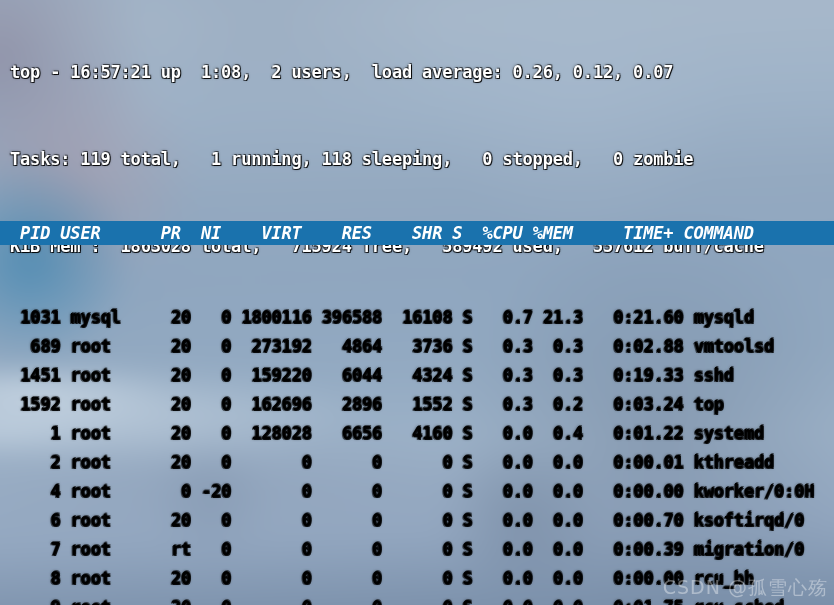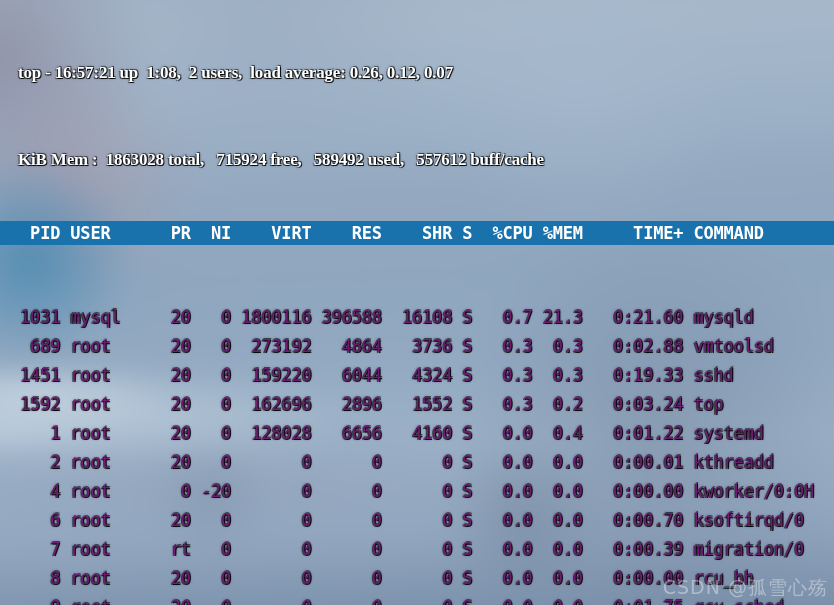--- a/index.html
+++ b/index.html
@@ -50,53 +50,53 @@
   
   #screen {
     position: absolute; inset: 0;
     font-size: 17px;
     line-height: 29px;
     color: #ffffff;
     font-weight: bold;
     letter-spacing: 0px;
     white-space: pre;
   }
-  .summary { position: absolute; left: 18px; font-family: Liberation Serif, serif; }
+  .summary { position: absolute; left: 10px; }
   .summary .ln {
     height: 29px;
     line-height: 29px;
     text-shadow:
       1px 1px 0 rgba(0,0,0,0.85),
       -1px 1px 0 rgba(0,0,0,0.55),
       1px -1px 0 rgba(0,0,0,0.55),
       0 0 3px rgba(0,0,0,0.6);
   }
 
   
   #table {
     position: absolute;
     left: 0; top: 163px;
     width: 834px;
   }
   .hdr {
     background: #1a72ad;
     height: 24px;
     line-height: 24px;
-    padding-left: 10px;
     color: #ffffff;
     font-weight: bold;
     text-shadow: none;
+    font-style: italic;
   }
   .hdr .txt { display:inline-block; }
   .rows { padding-left: 10px; }
   .row {
     height: 29px;
     line-height: 29px;
-    color: #701a75;
-    font-weight: normal;
+    color: #000000;
+    font-weight: bold;
     text-shadow:
       1px 1px 0 rgba(0,0,0,0.85),
       -1px 1px 0 rgba(0,0,0,0.55),
       1px -1px 0 rgba(0,0,0,0.55),
       0 0 3px rgba(0,0,0,0.6);
   }
 
   
   #watermark {
     position: absolute;
@@ -112,20 +112,21 @@
 </style>
 </head>
 <body>
 
 <div id="wallpaper"></div>
 
 <div id="screen" style="letter-spacing: -0.184961px;">
 
   <div class="summary" style="top:0px;">
     <div class="ln">top - 16:57:21 up  1:08,  2 users,  load average: 0.26, 0.12, 0.07</div>
+    <div class="ln">Tasks: 119 total,   1 running, 118 sleeping,   0 stopped,   0 zombie</div>
     <div class="ln">KiB Mem :  1863028 total,   715924 free,   589492 used,   557612 buff/cache</div>
   </div>
 
   <div id="table">
     <div class="hdr"><span class="txt">  PID USER      PR  NI    VIRT    RES    SHR S  %CPU %MEM     TIME+ COMMAND</span></div>
     <div class="rows" id="rows-container"><div class="row"> 1031 mysql     20   0 1800116 396588  16108 S   0.7 21.3   0:21.60 mysqld</div><div class="row">  689 root      20   0  273192   4864   3736 S   0.3  0.3   0:02.88 vmtoolsd</div><div class="row"> 1451 root      20   0  159220   6044   4324 S   0.3  0.3   0:19.33 sshd</div><div class="row"> 1592 root      20   0  162696   2896   1552 S   0.3  0.2   0:03.24 top</div><div class="row">    1 root      20   0  128028   6656   4160 S   0.0  0.4   0:01.22 systemd</div><div class="row">    2 root      20   0       0      0      0 S   0.0  0.0   0:00.01 kthreadd</div><div class="row">    4 root       0 -20       0      0      0 S   0.0  0.0   0:00.00 kworker/0:0H</div><div class="row">    6 root      20   0       0      0      0 S   0.0  0.0   0:00.70 ksoftirqd/0</div><div class="row">    7 root      rt   0       0      0      0 S   0.0  0.0   0:00.39 migration/0</div><div class="row">    8 root      20   0       0      0      0 S   0.0  0.0   0:00.00 rcu_bh</div><div class="row">    9 root      20   0       0      0      0 S   0.0  0.0   0:01.75 rcu_sched</div></div>
   </div>
 
 </div>
 

